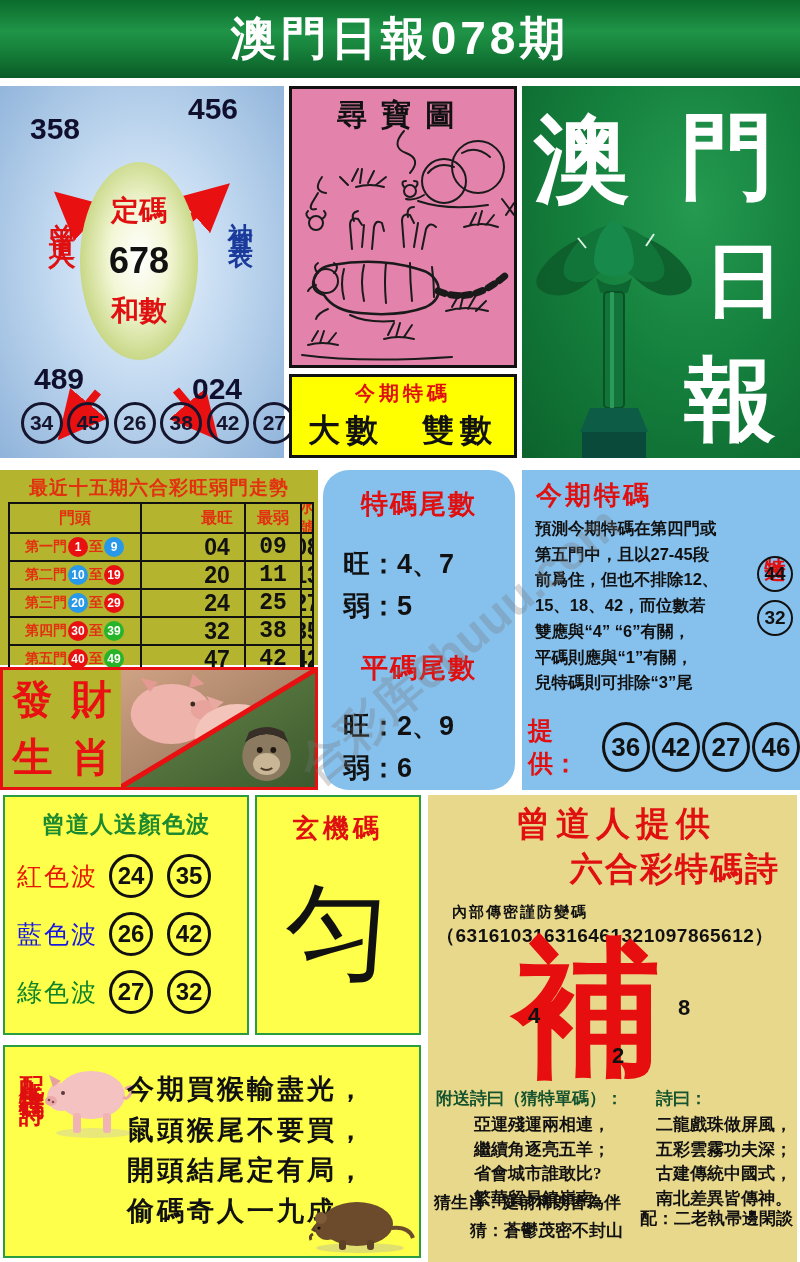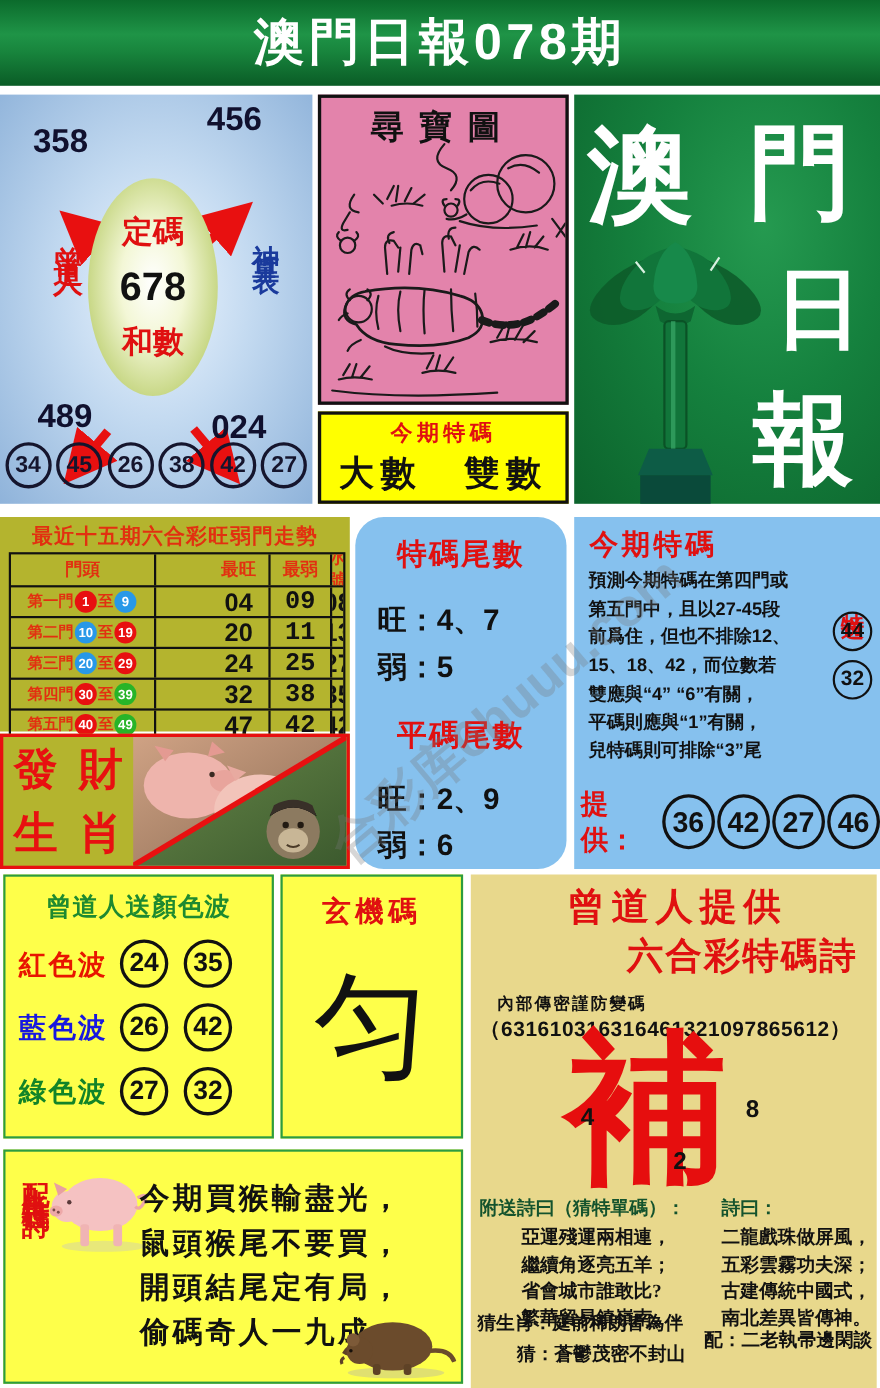--- a/index.html
+++ b/index.html
@@ -19,21 +19,21 @@
     background:radial-gradient(ellipse at 50% 48%,#eef6ff 0%,#c2d9f0 45%,#8fb3da 100%);}
   .corner-num{position:absolute;font-weight:bold;font-size:30px;color:#10102e;}
   .ellipse{position:absolute;left:80px;top:76px;width:118px;height:198px;border-radius:50%;
     background:radial-gradient(ellipse at 50% 48%,#ffffff 0%,#f3f7d6 35%,#c3d47d 75%,#a9c163 100%);
     display:flex;flex-direction:column;align-items:center;justify-content:center;gap:10px;}
   .ellipse .etop,.ellipse .ebot{color:#e01010;font-weight:bold;font-size:28px;}
   .ellipse .eval{color:#111;font-weight:bold;font-size:36px;}
   .vtext{position:absolute;writing-mode:vertical-rl;text-orientation:upright;font-weight:bold;letter-spacing:10px;}
   .zeng{left:44px;top:116px;color:#e01010;font-size:27px;}
   .shen{left:224px;top:116px;color:#1a3a9c;font-size:25px;}
-  .circle-row{position:absolute;left:0;bottom:14px;width:284px;display:flex;justify-content:space-evenly;}
+  .circle-row{position:absolute;left:16px;bottom:14px;width:284px;display:flex;justify-content:space-evenly;}
   .num-circle{width:36px;height:36px;border:3px solid #15152d;border-radius:50%;
     display:flex;align-items:center;justify-content:center;font-weight:bold;font-size:21px;color:#15152d;}
 
   
   .treasure{left:289px;top:86px;width:228px;height:282px;background:#e383ab;border:3px solid #111;}
   .treasure-title{text-align:center;color:#111;font-weight:bold;font-size:30px;letter-spacing:14px;margin-top:6px;}
   .treasure svg{position:absolute;left:0;top:40px;}
 
   
   .special-box{left:289px;top:374px;width:228px;height:84px;background:#ffff00;border:3px solid #111;
@@ -86,21 +86,21 @@
     display:flex;align-items:center;justify-content:center;font-weight:bold;font-size:19px;color:#111;}
   .provide{position:absolute;left:6px;bottom:10px;display:flex;align-items:center;}
   .provide-label{color:#e01010;font-weight:bold;font-size:25px;}
   .prov-circle{width:44px;height:44px;border:3px solid #111;border-radius:50%;margin-left:2px;
     display:flex;align-items:center;justify-content:center;font-weight:bold;font-size:26px;color:#111;}
 
   
   .wave{left:3px;top:795px;width:246px;height:240px;background:#feff4a;border:2px solid #2c9c40;}
   .wave-title{color:#1e8a30;font-weight:bold;font-size:23px;text-align:center;margin-top:12px;letter-spacing:1px;}
   .wave-row{display:flex;align-items:center;margin:14px 0 0 12px;}
-  .wave-label{font-weight:bold;font-size:25px;width:92px;letter-spacing:2px;font-family:"Liberation Serif",serif;}
+  .wave-label{font-weight:normal;font-size:25px;width:92px;letter-spacing:2px;font-family:"Liberation Serif",serif;}
   .wave-circle{width:38px;height:38px;border:3px solid #111;border-radius:50%;margin-right:14px;
     display:flex;align-items:center;justify-content:center;font-weight:bold;font-size:24px;color:#111;}
 
   
   .mystery{left:255px;top:795px;width:166px;height:240px;background:#feff4a;border:2px solid #2c9c40;}
   .mystery-title{color:#e01010;font-weight:bold;font-size:26px;text-align:center;margin-top:14px;letter-spacing:4px;}
   .mystery-char{color:#111;font-size:105px;text-align:center;margin-top:18px;font-family:"Liberation Serif",serif;}
 
   
   .poem{left:428px;top:795px;width:369px;height:467px;background:#e8d88c;}

